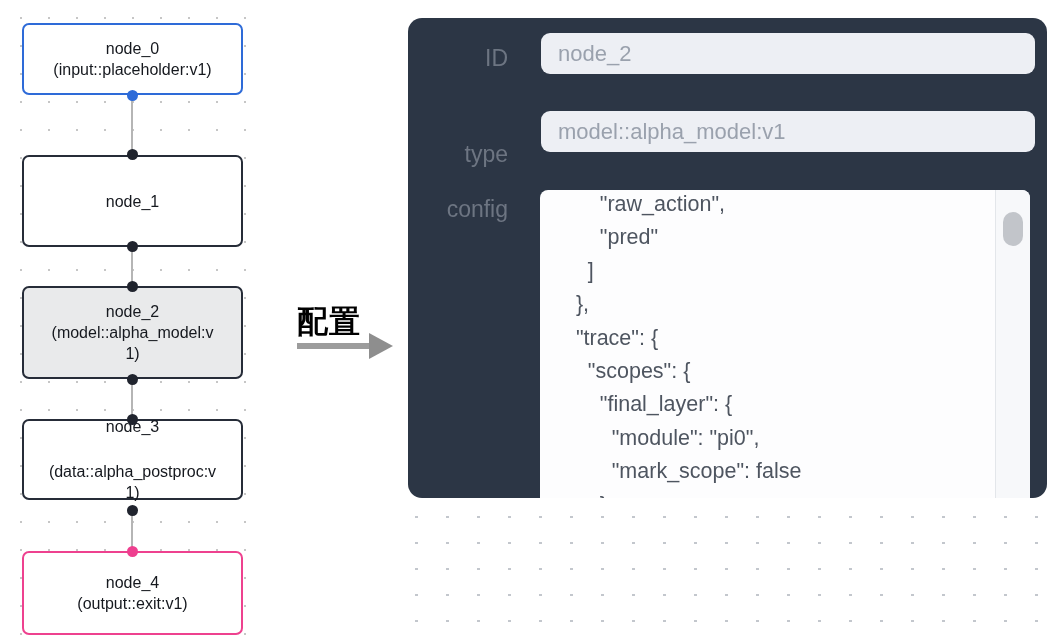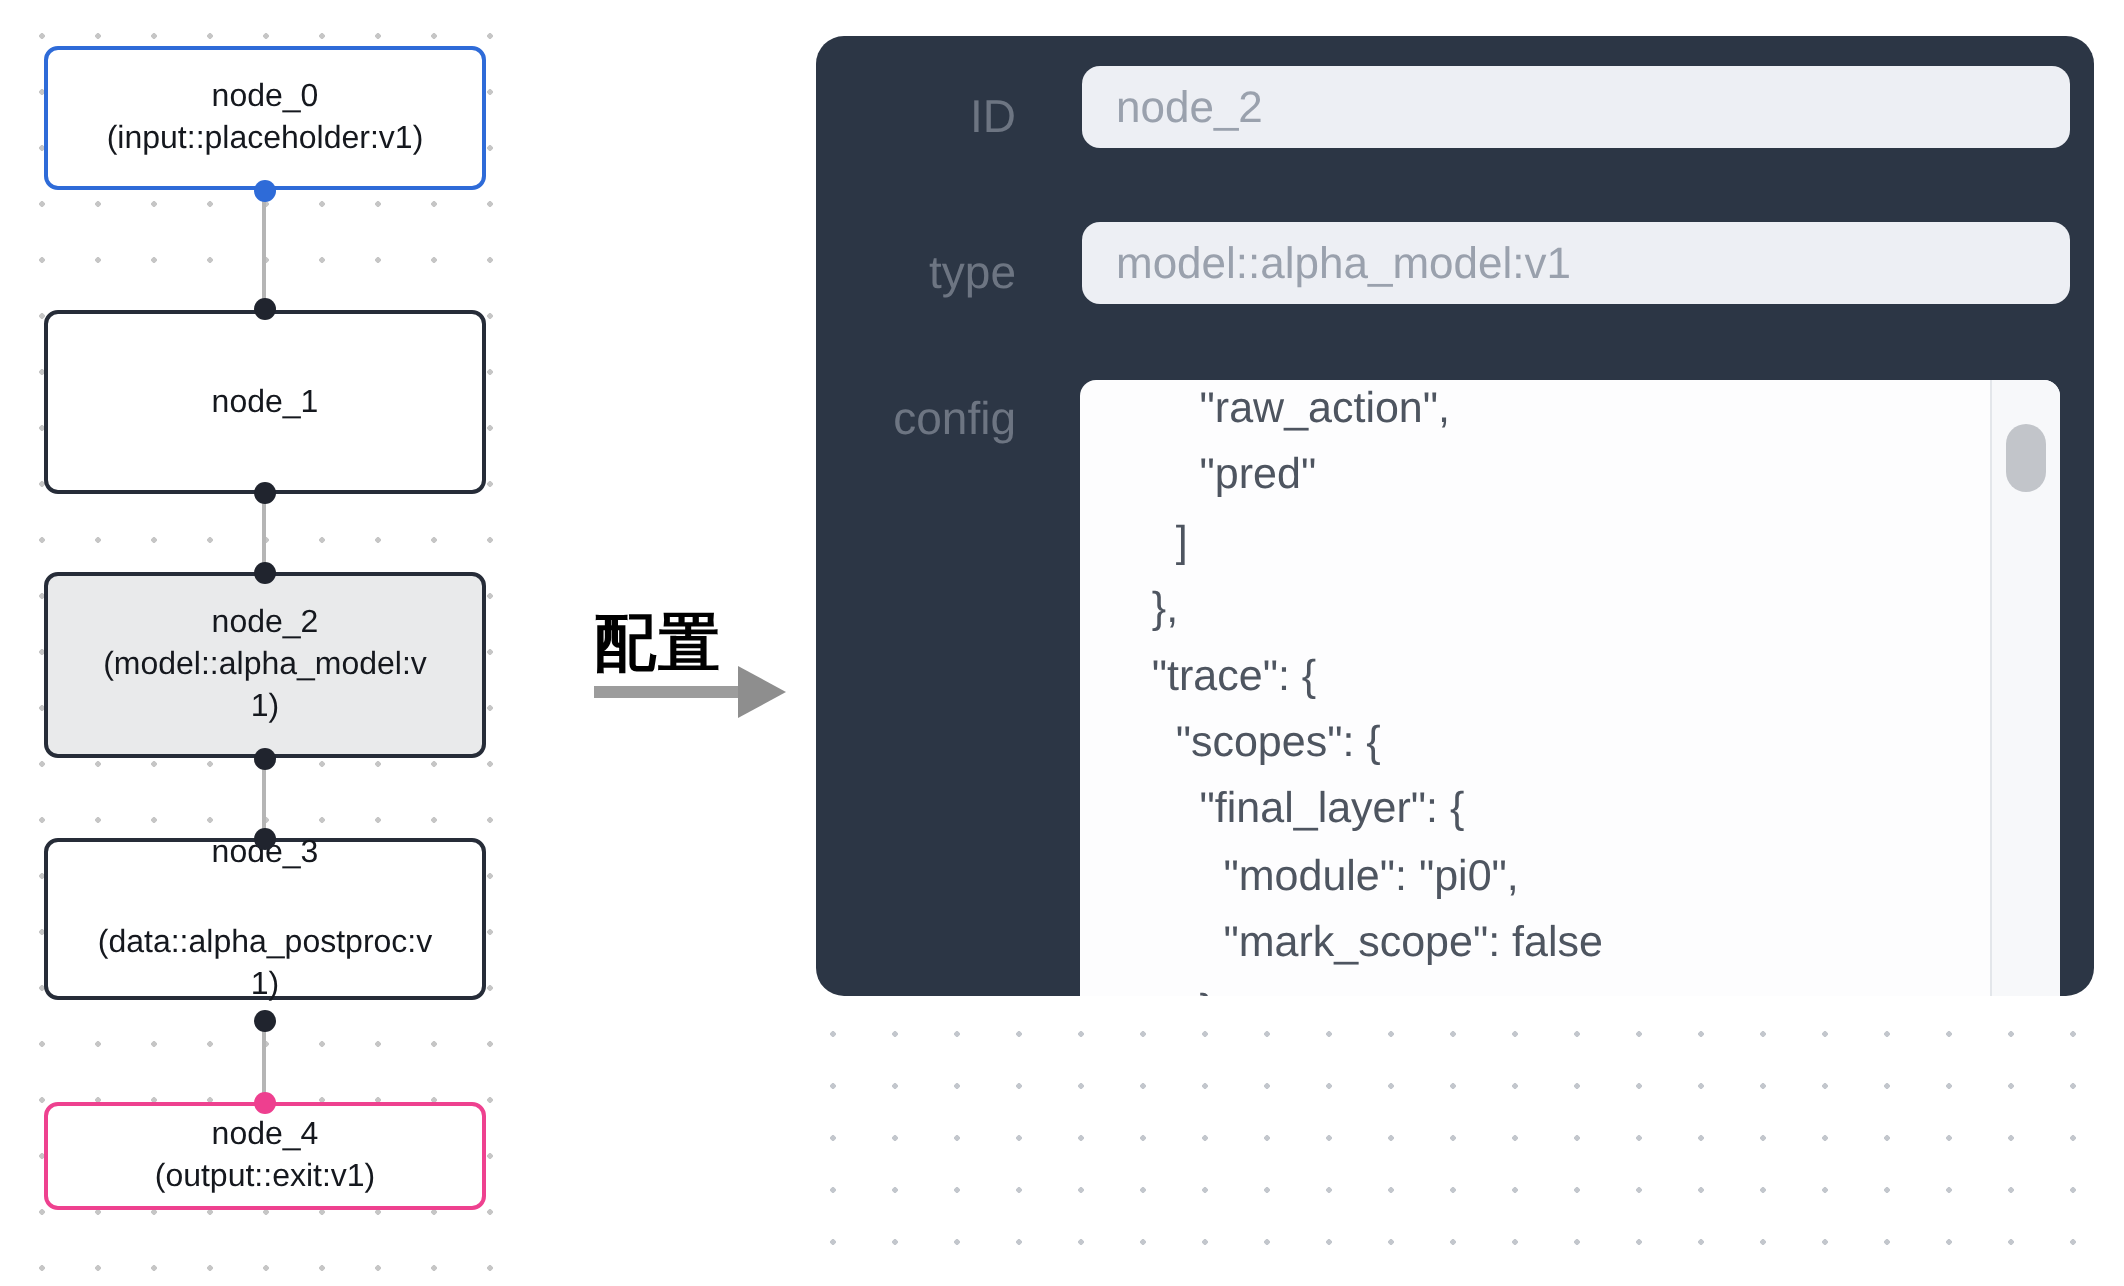--- a/index.html
+++ b/index.html
@@ -26,21 +26,21 @@
     text-align:center; font-size:16px; line-height:21px; color:#15181e;
     padding:0 22px; word-break:break-all;
   }
   .node.input    { border-color:#2e6bd8; }
   .node.selected { background:#e9eaeb; border-width:2.5px; }
   .node.output   { border-color:#ee418f; }
   .n0 { top:23px;  height:72px; }
   .n1 { top:155px; height:92px; }
   .n2 { top:286px; height:93px; }
   .n3 { top:419px; height:81px;gap:24px; }
-  .n4 { top:551px; height:54px; }
+  .n4 { top:551px; height:84px; }
 
   
   .transition-label { position:absolute; left:297px; top:301px; font-size:31px;
     color:#000000; font-weight:600; letter-spacing:1px; }
   .arrow-line { position:absolute; left:297px; top:343px; width:74px; height:6px; background:#9c9c9c; }
   .arrow-head { position:absolute; left:369px; top:333px; width:0; height:0;
     border-left:24px solid #8e8e8e; border-top:13px solid transparent; border-bottom:13px solid transparent; }
 
   
   .right-region {
@@ -50,21 +50,21 @@
   }
   .config-panel {
     position:absolute; left:408px; top:18px; width:639px; height:480px;
     background:#2c3645; border-radius:14px; overflow:hidden; z-index:4;
   }
   .field-label {
     position:absolute; left:0; width:100px; text-align:right;
     font-size:23px; color:#6d7582;
   }
   .lbl-id     { top:20px;  height:40px; line-height:40px; }
-  .lbl-type   { top:98px;  height:40px; line-height:40px;padding-left:28px; }
+  .lbl-type   { top:116px;  height:40px; line-height:40px;padding-left:28px; }
   .lbl-config { top:178px; }
   .text-input {
     position:absolute; left:133px; width:494px; height:41px;
     background:#edeff4; border:none; outline:none; border-radius:9px;
     font-family:"Liberation Sans", sans-serif;
     font-size:22px; color:#9aa1ad; padding:0 0 0 17px;
   }
   .inp-id   { top:15px; }
   .inp-type { top:93px; }
 

